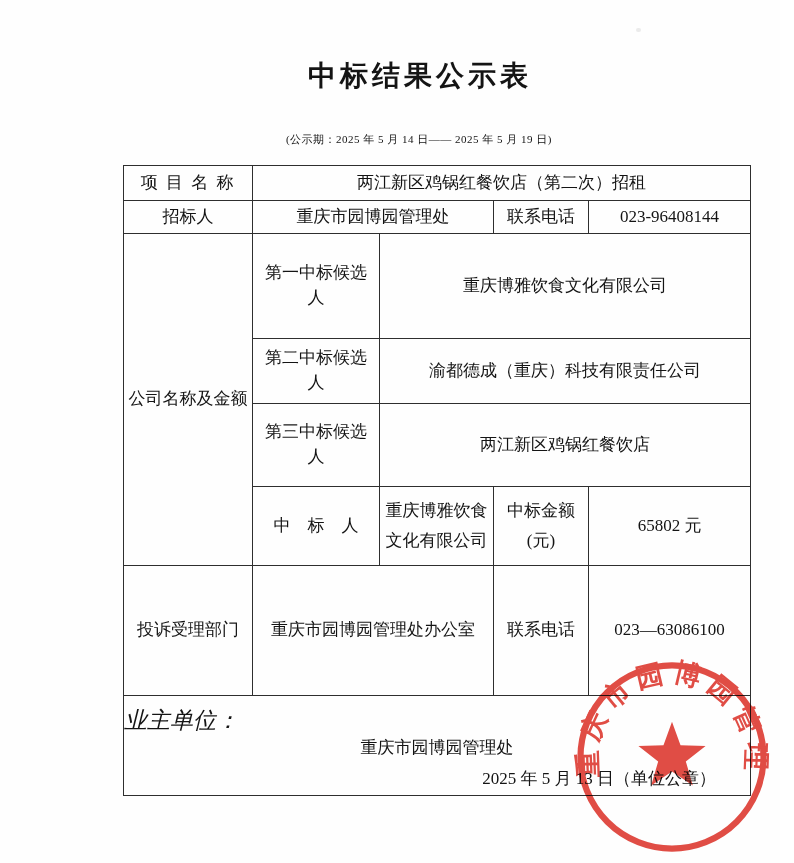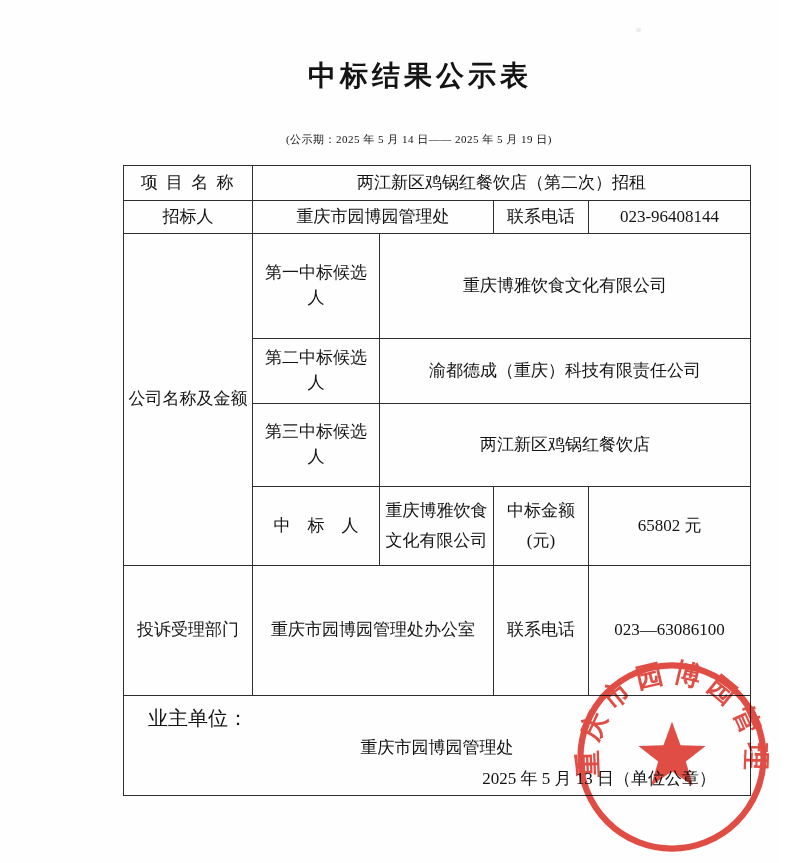--- a/index.html
+++ b/index.html
@@ -19,21 +19,21 @@
     position:absolute;left:123px;top:165px;border-collapse:collapse;table-layout:fixed;
     width:627px;
   }
   table.main td{
     border:1.6px solid #2e2e2e;text-align:center;vertical-align:middle;
     font-size:17px;padding:2px 4px;line-height:1.45;overflow:hidden;
   }
   td.spread{letter-spacing:2px;}
   .two-line{line-height:1.75;}
   td.footer-cell{position:relative;text-align:left;padding:0;}
-  .owner-label{position:absolute;left:24px;top:8px;font-size:20px;}
+  .owner-label{position:absolute;left:0;top:8px;font-size:23px;font-style:italic;}
   .owner-name{position:absolute;left:0;right:0;top:40px;text-align:center;font-size:17px;}
   .date-line{position:absolute;right:34px;top:71px;font-size:17px;white-space:nowrap;}
   .stamp{
     position:absolute;left:568px;top:653px;width:208px;height:208px;
     mix-blend-mode:multiply;opacity:.88;pointer-events:none;
   }
   .scan-speck{
     position:absolute;left:636px;top:28px;width:5px;height:4px;
     background:#ebebeb;border-radius:2px;
   }

